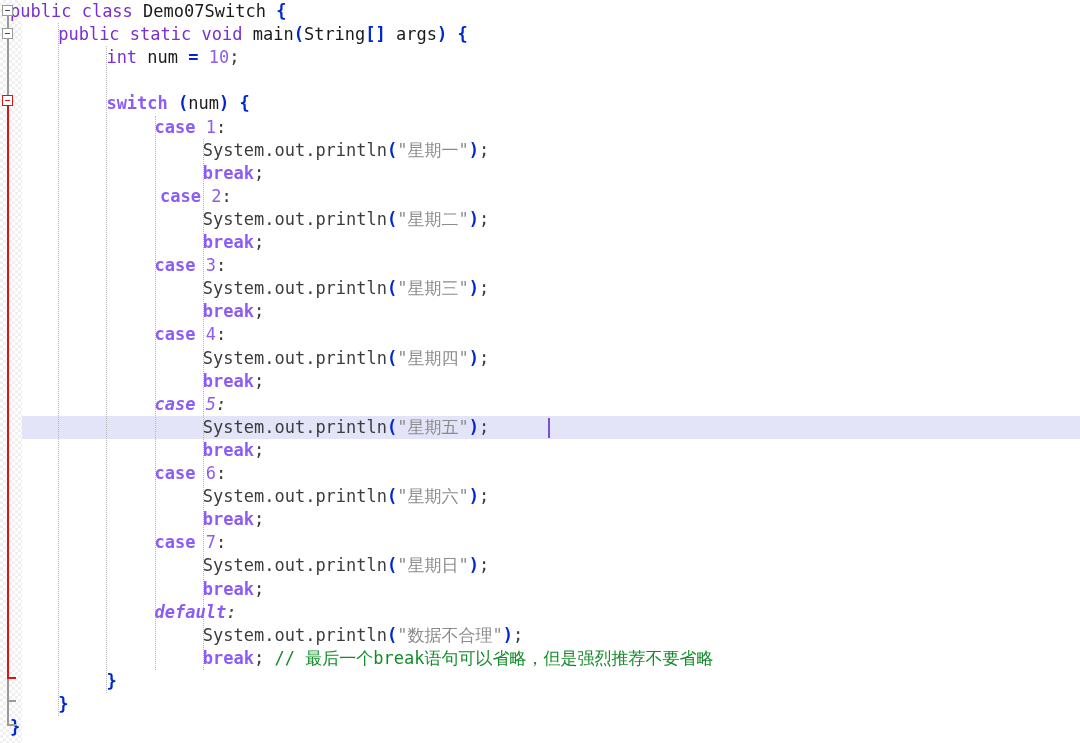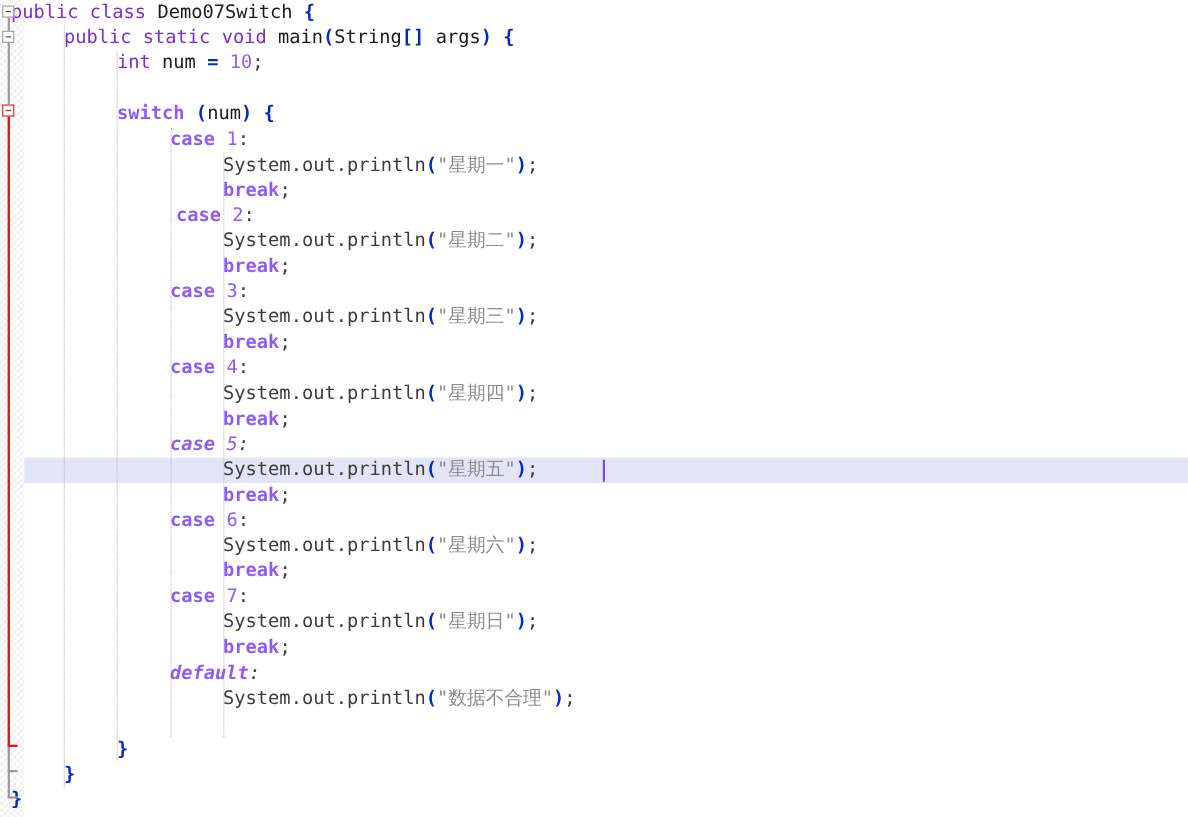--- a/index.html
+++ b/index.html
@@ -189,19 +189,20 @@
       <div class="row" style="top: 415.8px; left: 202.8px;"><span class="plain">System.out.println</span><span class="punc">(</span><span class="str">"</span><span class="str cjk">星期五</span><span class="str">"</span><span class="punc">)</span><span class="plain">;</span></div>
       <div class="row" style="top: 438.9px; left: 202.8px;"><span class="kw-ctl">break</span><span class="plain">;</span></div>
       <div class="row" style="top: 462px; left: 154.6px;"><span class="kw-ctl">case</span><span class="plain"> </span><span class="num">6</span><span class="plain">:</span></div>
       <div class="row" style="top: 485.1px; left: 202.8px;"><span class="plain">System.out.println</span><span class="punc">(</span><span class="str">"</span><span class="str cjk">星期六</span><span class="str">"</span><span class="punc">)</span><span class="plain">;</span></div>
       <div class="row" style="top: 508.2px; left: 202.8px;"><span class="kw-ctl">break</span><span class="plain">;</span></div>
       <div class="row" style="top: 531.3px; left: 154.6px;"><span class="kw-ctl">case</span><span class="plain"> </span><span class="num">7</span><span class="plain">:</span></div>
       <div class="row" style="top: 554.4px; left: 202.8px;"><span class="plain">System.out.println</span><span class="punc">(</span><span class="str">"</span><span class="str cjk">星期日</span><span class="str">"</span><span class="punc">)</span><span class="plain">;</span></div>
       <div class="row" style="top: 577.5px; left: 202.8px;"><span class="kw-ctl">break</span><span class="plain">;</span></div>
       <div class="row" style="top: 600.6px; left: 154.6px; font-style: italic;"><span class="kw-ctl">default</span><span class="plain">:</span></div>
       <div class="row" style="top: 623.7px; left: 202.8px;"><span class="plain">System.out.println</span><span class="punc">(</span><span class="str">"</span><span class="str cjk">数据不合理</span><span class="str">"</span><span class="punc">)</span><span class="plain">;</span></div>
+      <div class="row" style="top: 646.8px; left: 202.8px;"><span class="kw-ctl">break</span><span class="plain">;</span><span class="plain"> </span><span class="cmt">// </span><span class="cmt cjk">最后一个</span><span class="cmt">break</span><span class="cmt cjk">语句可以省略，但是强烈推荐不要省略</span></div>
       <div class="row" style="top: 669.9px; left: 106.4px;"><span class="punc">}</span></div>
       <div class="row" style="top: 693px; left: 58.2px;"><span class="punc">}</span></div>
       <div class="row" style="top: 716.1px; left: 10px;"><span class="punc">}</span></div>
       <div class="caret" style="left: 548px; top: 417.8px;"></div>
     </div>
 
 </div>
 
 </body></html>

